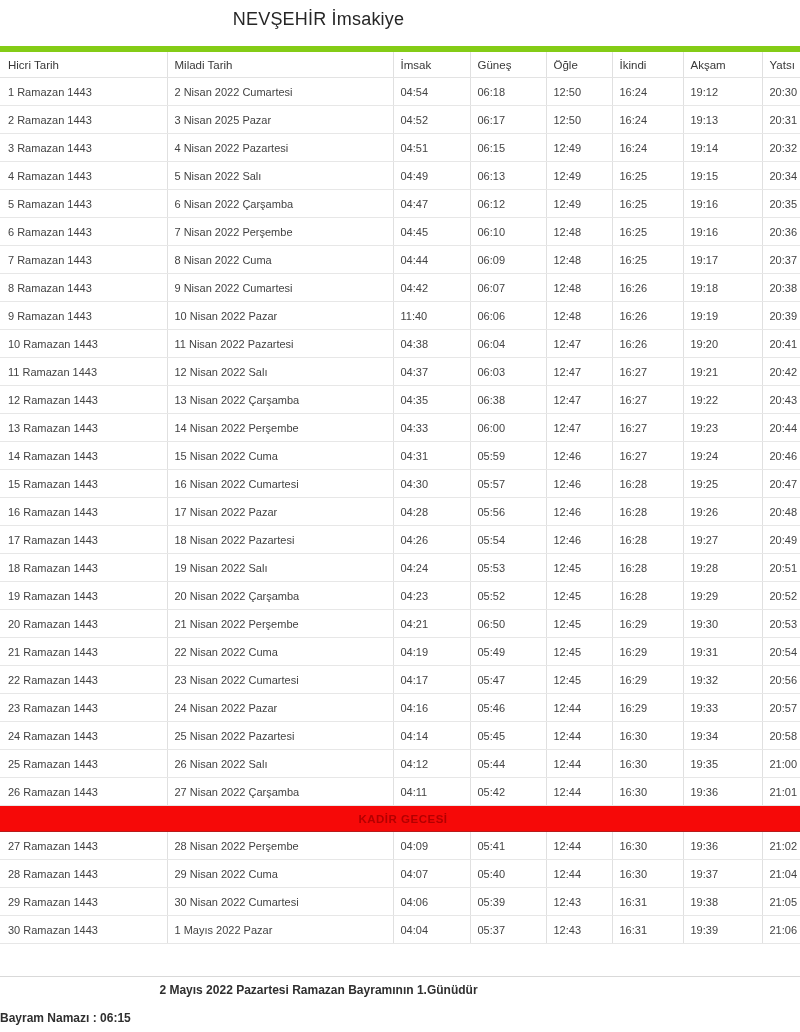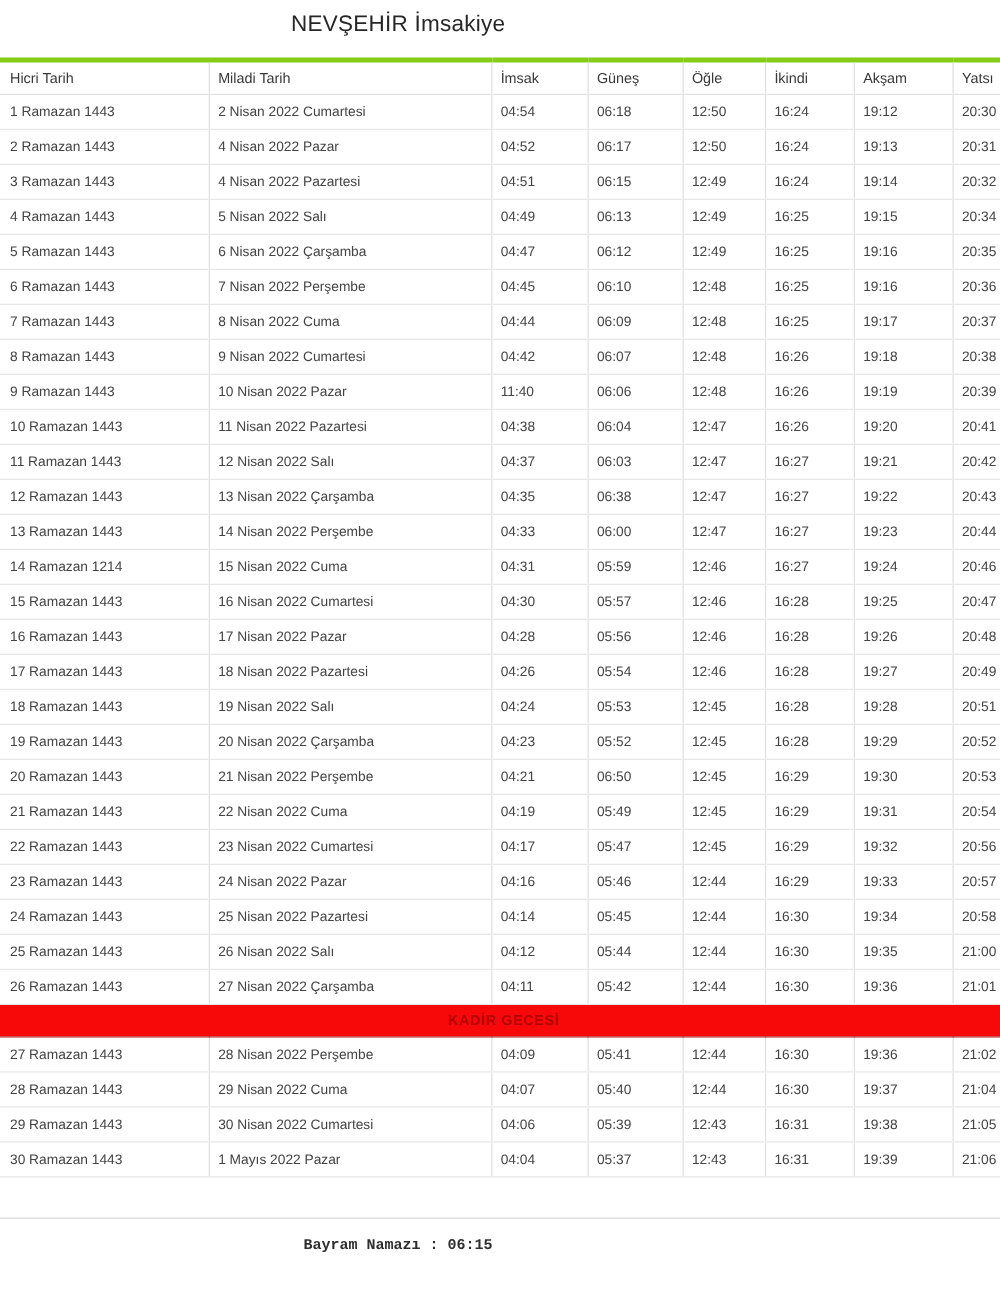--- a/index.html
+++ b/index.html
@@ -44,21 +44,21 @@
     white-space: nowrap;
     overflow: hidden;
   }
   th:first-child, td:first-child { padding-left: 8px; }
 
   thead th {
     height: 25px;
     font-size: 11.5px;
     font-weight: 400;
     color: #383838;
-    border-top: 4px solid #84cc16;
+    border-top: 6px solid #84cc16;
     border-bottom: 1px solid #e3e3e3;
   }
   tbody td {
     height: 27px;
     font-size: 11px;
     color: #434343;
     border-bottom: 1px solid #e7e7e7;
   }
   th + th, tbody tr.data-row td + td { border-left: 1px solid #e0e0e0; }
 
@@ -81,26 +81,25 @@
   .footer-line1 {
     margin-top: 6px;
     text-align: center;
     font-size: 12px;
     line-height: 14px;
     font-weight: 700;
     color: #2f2f2f;
   }
   .footer-line2 {
     margin-top: 14px;
-    text-align: center;
+    text-align: left;
     font-size: 12px;
     line-height: 14px;
     font-weight: 700;
     color: #2f2f2f;
-    font-family: Liberation Mono, monospace;
   }
 </style>
 </head>
 <body>
 
 <div class="page">
 
   <div class="title">NEVŞEHİR İmsakiye</div>
 
   <table class="imsakiye">
@@ -132,21 +131,21 @@
           <td>2 Nisan 2022 Cumartesi</td>
           <td>04:54</td>
           <td>06:18</td>
           <td>12:50</td>
           <td>16:24</td>
           <td>19:12</td>
           <td>20:30</td>
         </tr>
         <tr class="data-row">
           <td>2 Ramazan 1443</td>
-          <td>4 Nisan 2022 Pazar</td>
+          <td>3 Nisan 2025 Pazar</td>
           <td>04:52</td>
           <td>06:17</td>
           <td>12:50</td>
           <td>16:24</td>
           <td>19:13</td>
           <td>20:31</td>
         </tr>
         <tr class="data-row">
           <td>3 Ramazan 1443</td>
           <td>4 Nisan 2022 Pazartesi</td>
@@ -251,21 +250,21 @@
           <td>13 Ramazan 1443</td>
           <td>14 Nisan 2022 Perşembe</td>
           <td>04:33</td>
           <td>06:00</td>
           <td>12:47</td>
           <td>16:27</td>
           <td>19:23</td>
           <td>20:44</td>
         </tr>
         <tr class="data-row">
-          <td>14 Ramazan 1214</td>
+          <td>14 Ramazan 1443</td>
           <td>15 Nisan 2022 Cuma</td>
           <td>04:31</td>
           <td>05:59</td>
           <td>12:46</td>
           <td>16:27</td>
           <td>19:24</td>
           <td>20:46</td>
         </tr>
         <tr class="data-row">
           <td>15 Ramazan 1443</td>
@@ -427,15 +426,16 @@
           <td>05:37</td>
           <td>12:43</td>
           <td>16:31</td>
           <td>19:39</td>
           <td>21:06</td>
         </tr>
       </tbody>
   </table>
 
   <div class="divider"></div>
+  <div class="footer-line1">2 Mayıs 2022 Pazartesi Ramazan Bayramının 1.Günüdür</div>
   <div class="footer-line2">Bayram Namazı : 06:15</div>
 
 </div>
 
 </body></html>

